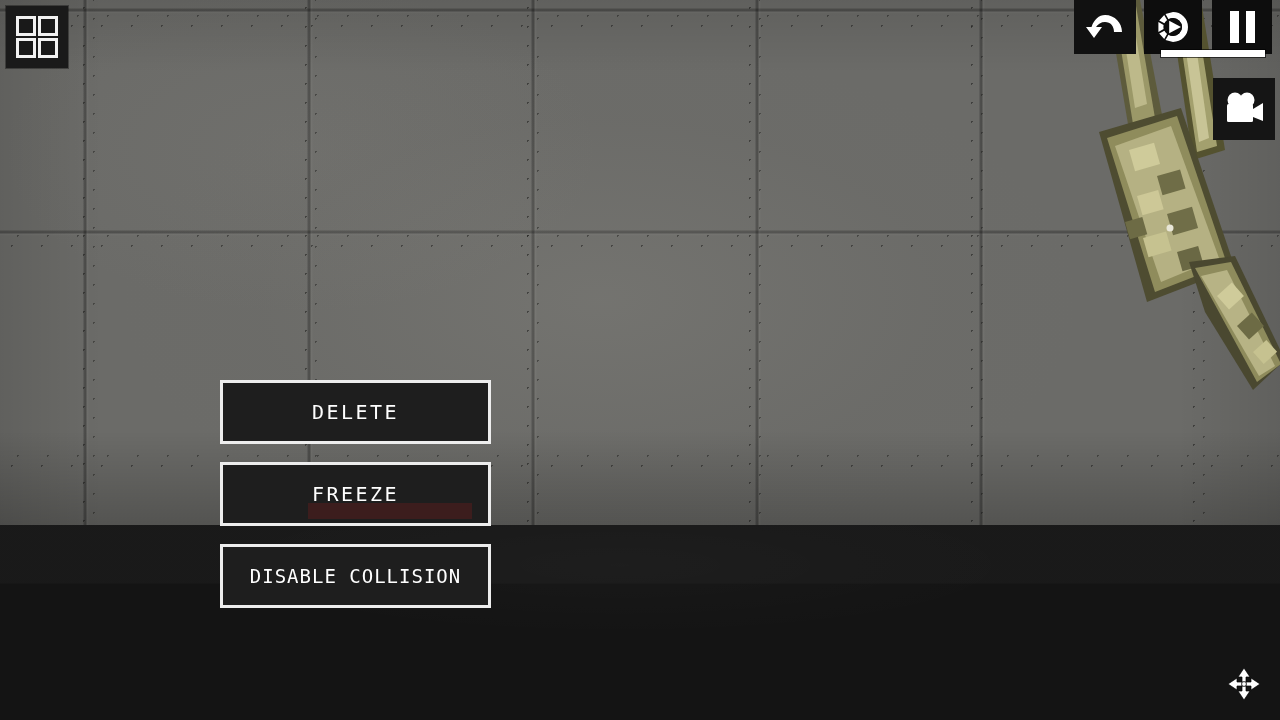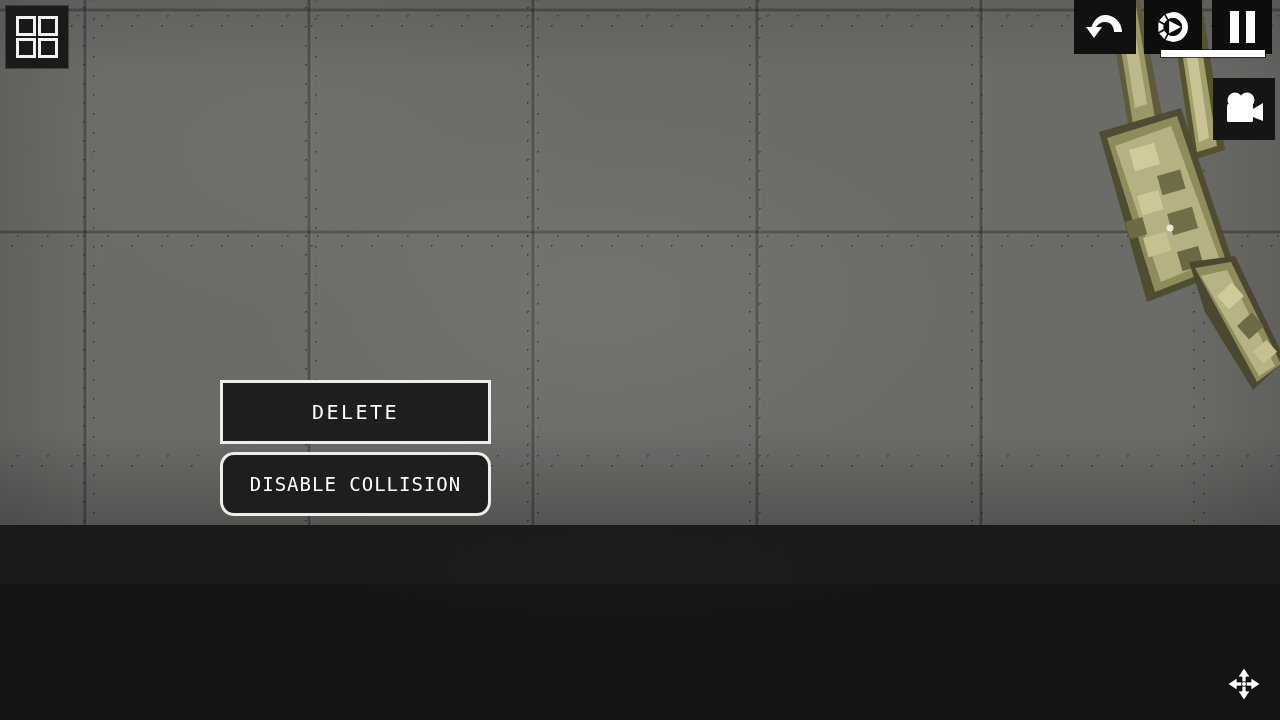--- a/index.html
+++ b/index.html
@@ -186,39 +186,39 @@
   }
 
   
   #context-menu {
     position: absolute;
     left: 220px;
     top: 380px;
     width: 271px;
     display: flex;
     flex-direction: column;
-    gap: 8px;
+    gap: 18px;
   }
   .menu-btn {
     position: relative;
     height: 64px;
     border: 3px solid #ededed;
     background: #1e1e1e;
     color: #ffffff;
     display: flex;
     align-items: center;
     justify-content: center;
     box-sizing: border-box;
     font-family: "DejaVu Sans Mono", "Liberation Mono", monospace;
     font-size: 20px;
     letter-spacing: 2.5px;
     text-transform: uppercase;
     cursor: pointer;
   }
-  .menu-btn.wide-label { font-size: 19px; letter-spacing: 1.0px; border-radius: 14px; }
+  .menu-btn.wide-label { font-size: 19px; letter-spacing: 1.0px; }
   .menu-btn .btn-text { position: relative; z-index: 2; white-space: nowrap; }
   .menu-btn .tint {
     position: absolute;
     left: 32%; right: 6%;
     bottom: 4px; height: 16px;
     background: rgba(120,30,30,0.34);
     z-index: 1;
     pointer-events: none;
   }
 
@@ -336,20 +336,24 @@
       <polygon points="30,17 40,11 40,29 30,25" fill="#ffffff"></polygon>
     </svg>
   </div>
 
   <div id="context-menu">
 
     <div class="menu-btn">
       <span class="btn-text">DELETE</span>
     </div>
 
+    <div class="menu-btn">
+      <span class="btn-text">FREEZE</span>
+      <span class="tint"></span>
+    </div>
 
     <div class="menu-btn wide-label">
       <span class="btn-text">DISABLE COLLISION</span>
     </div>
 
 
   </div>
 
   <svg id="cursor" viewBox="0 0 36 36">
     <g fill="#ffffff" stroke="#000000" stroke-width="0.7">

